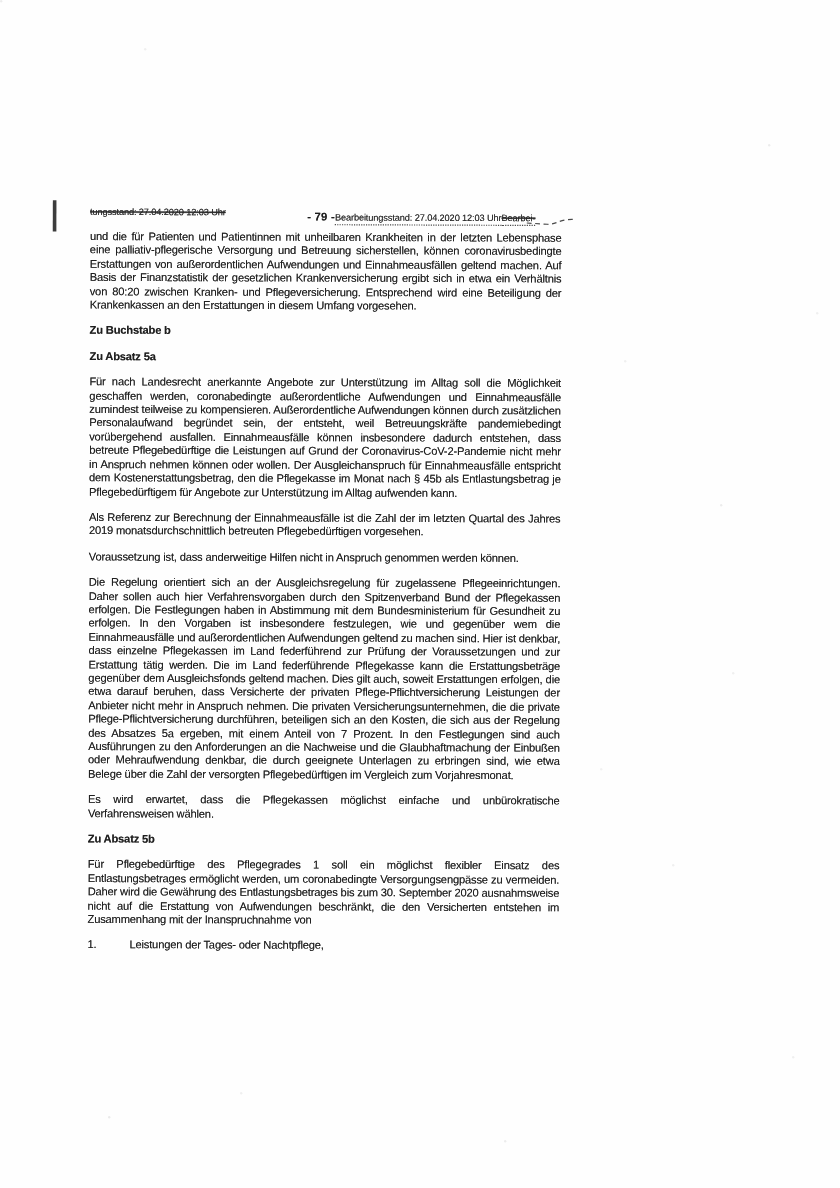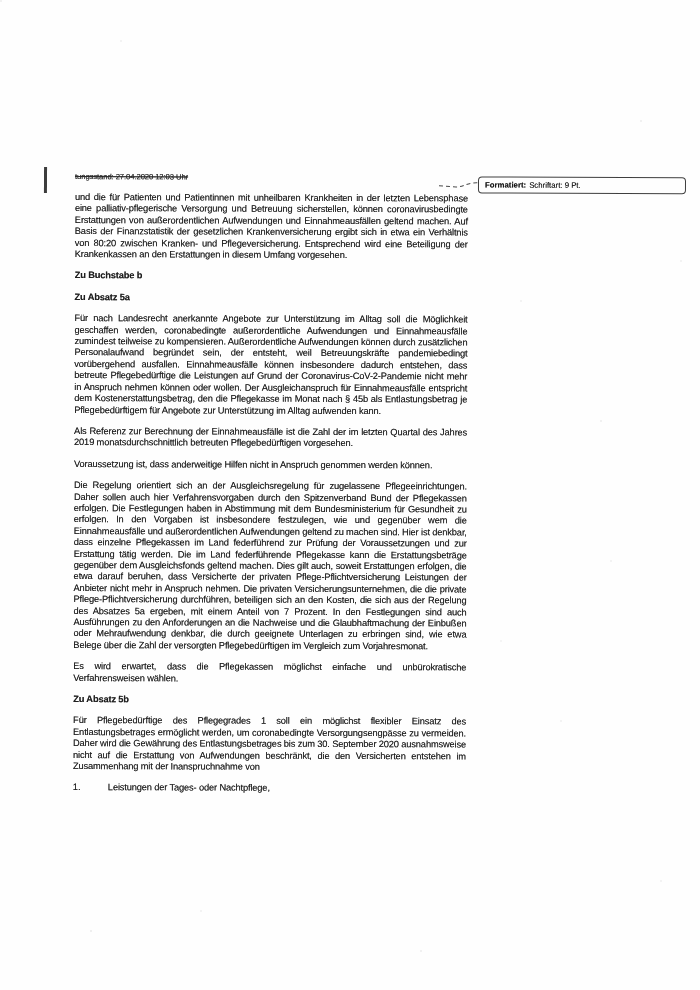--- a/index.html
+++ b/index.html
@@ -93,29 +93,28 @@
   .olist-text{flex:1;}
 </style>
 </head>
 <body>
 
 <div class="page">
   <div class="scan ink">
 
     <div class="change-bar"></div>
 
+    <div class="header-line1">
+      <span class="page-number">- 79 -</span><span class="tracked-insertion">Bearbeitungsstand: 27.04.2020  12:03 Uhr</span><span class="tracked-deletion-inline">Bearbei-</span>
+    </div>
 
     <svg class="connector" viewBox="0 0 44 18">
       <path d="M1,10.5 L18,11.5 C26,12 28,6.5 42,7.5" fill="none" stroke="#4a4a4a" stroke-width="1" stroke-dasharray="4 3"></path>
     </svg>
 
-    <div class="comment-box">
-      <span class="comment-label">Formatiert:</span>
-      <span class="comment-text">Schriftart: 9 Pt.</span>
-    </div>
 
     <div class="header-line2">tungsstand: 27.04.2020  12:03 Uhr</div>
 
     <div class="content">
       <p>und die für Patienten und Patientinnen mit unheilbaren Krankheiten in der letzten Lebensphase eine palliativ-pflegerische Versorgung und Betreuung sicherstellen, können coronavirusbedingte Erstattungen von außerordentlichen Aufwendungen und Einnahmeausfällen geltend machen. Auf Basis der Finanzstatistik der gesetzlichen Krankenversicherung ergibt sich in etwa ein Verhältnis von 80:20 zwischen Kranken- und Pflegeversicherung. Entsprechend wird eine Beteiligung der Krankenkassen an den Erstattungen in diesem Umfang vorgesehen.</p>
       <p class="heading">Zu Buchstabe b</p>
       <p class="heading">Zu Absatz 5a</p>
       <p>Für nach Landesrecht anerkannte Angebote zur Unterstützung im Alltag soll die Möglichkeit geschaffen werden, coronabedingte außerordentliche Aufwendungen und Einnahmeausfälle zumindest teilweise zu kompensieren. Außerordentliche Aufwendungen können durch zusätzlichen Personalaufwand begründet sein, der entsteht, weil Betreuungskräfte pandemiebedingt vorübergehend ausfallen. Einnahmeausfälle können insbesondere dadurch entstehen, dass betreute Pflegebedürftige die Leistungen auf Grund der Coronavirus-CoV-2-Pandemie nicht mehr in Anspruch nehmen können oder wollen. Der Ausgleichanspruch für Einnahmeausfälle entspricht dem Kostenerstattungsbetrag, den die Pflegekasse im Monat nach § 45b als Entlastungsbetrag je Pflegebedürftigem für Angebote zur Unterstützung im Alltag aufwenden kann.</p>
       <p>Als Referenz zur Berechnung der Einnahmeausfälle ist die Zahl der im letzten Quartal des Jahres 2019 monatsdurchschnittlich betreuten Pflegebedürftigen vorgesehen.</p>
       <p>Voraussetzung ist, dass anderweitige Hilfen nicht in Anspruch genommen werden können.</p>

